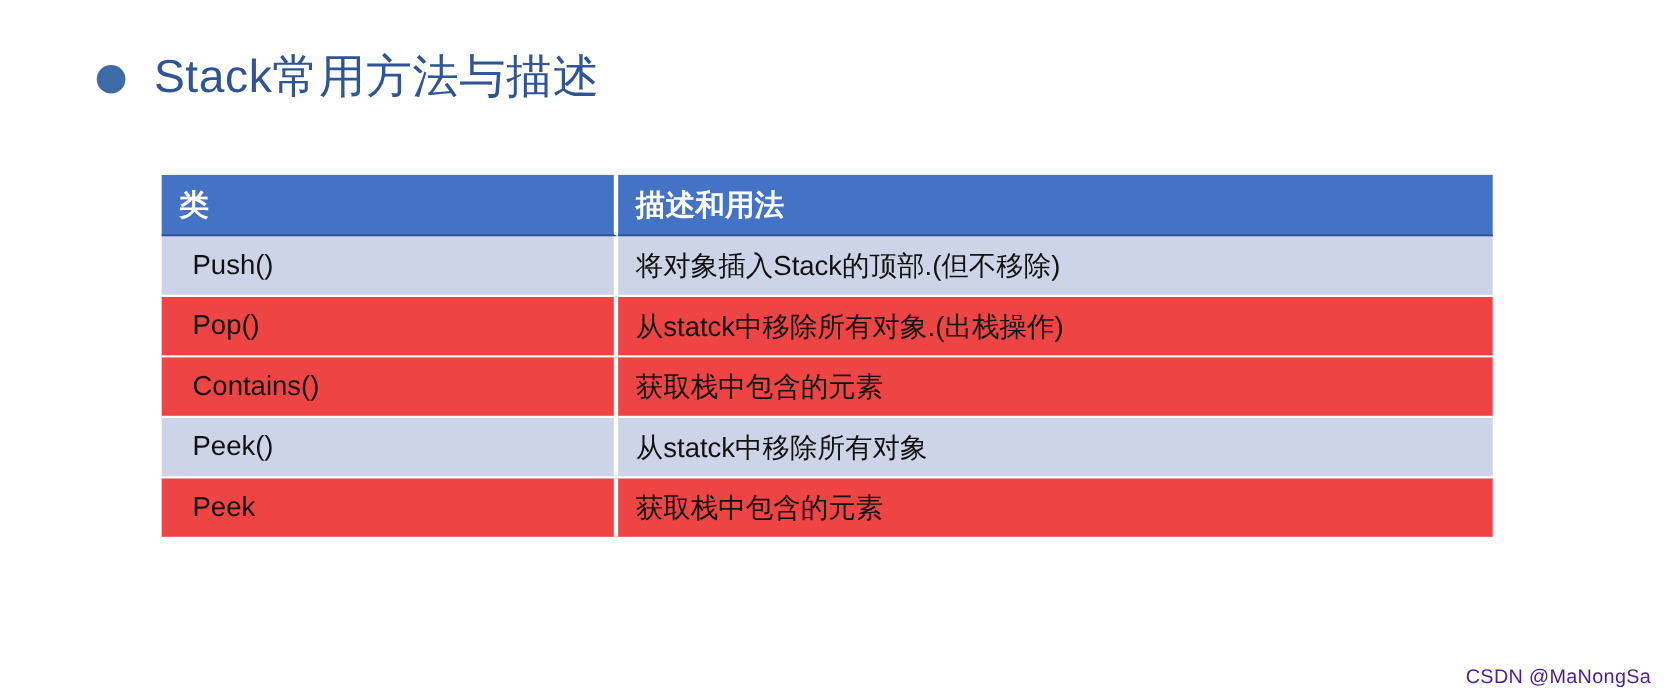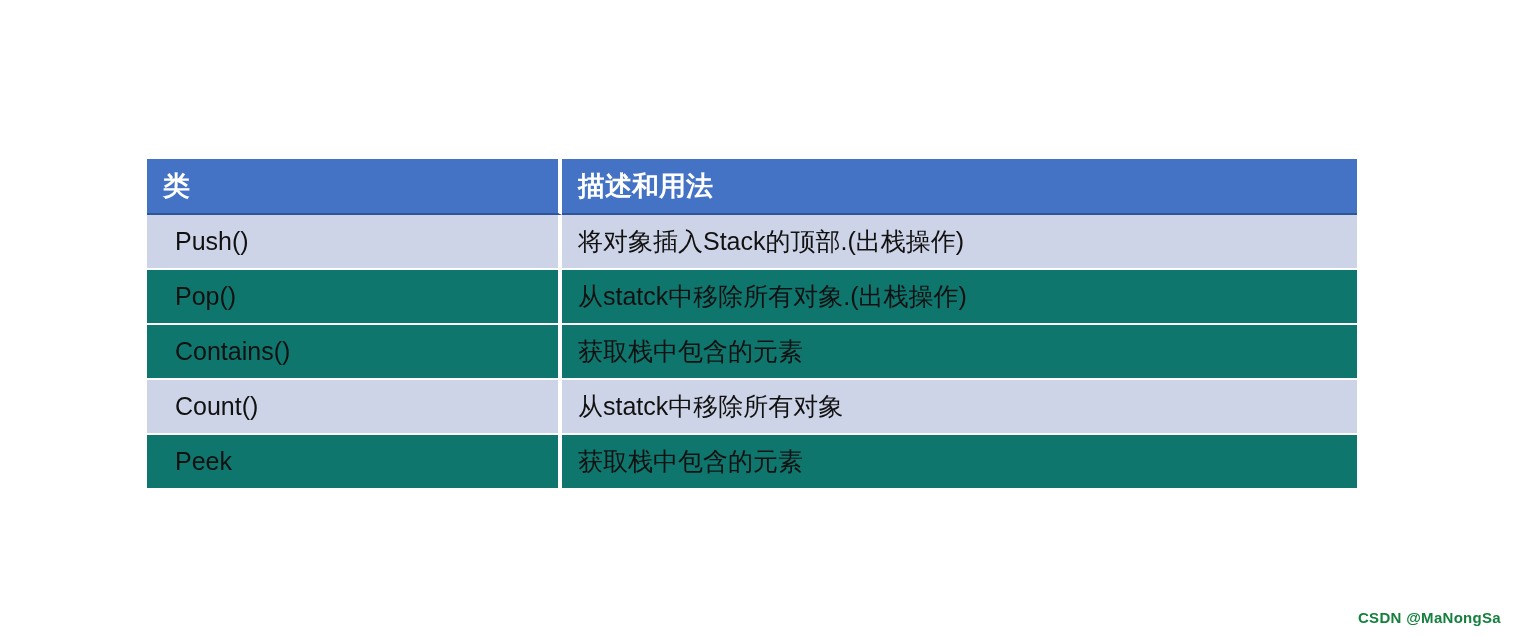--- a/index.html
+++ b/index.html
@@ -89,90 +89,93 @@
     border-bottom: 2px solid #ffffff;
   }
   tbody tr td.cell-class {
     border-right: 4px solid #ffffff;
     padding-left: 28px;
   }
   tbody tr.row-odd td {
     background: #ced4e7;
   }
   tbody tr.row-even td {
-    background: #0f766e;
+    background: #ef4444;
   }
   tbody tr:last-child td {
     border-bottom: none;
   }
 
   .cell-class-text,
   .cell-desc-text {
     display: block;
     white-space: nowrap;
   }
 
   
   .watermark {
     position: absolute;
     right: 16px;
     bottom: 10px;
-    font-size: 15px;
-    color: #15803d;
+    font-size: 18px;
+    color: #4c1d95;
     letter-spacing: 0.3px;
     white-space: nowrap;
-    font-weight: bold;
   }
 </style>
 </head>
 <body>
 
 <div class="slide">
 
+  <div class="title-row">
+    <span class="title-bullet"></span>
+    <span class="title-text">Stack常用方法与描述</span>
+  </div>
 
   <div class="table-wrap">
     <table class="mtable">
       <colgroup>
         <col class="c-class">
         <col class="c-desc">
       </colgroup>
       <thead>
         <tr>
           <th class="h-class">类</th>
           <th class="h-desc">描述和用法</th>
         </tr>
       </thead>
       <tbody>
         <tr class="row-odd">
           <td class="cell-class">
             <span class="cell-class-text">Push()</span>
           </td>
           <td class="cell-desc">
-            <span class="cell-desc-text">将对象插入Stack的顶部.(出栈操作)</span>
+            <span class="cell-desc-text">将对象插入Stack的顶部.(但不移除)</span>
           </td>
         </tr>
         <tr class="row-even">
           <td class="cell-class">
             <span class="cell-class-text">Pop()</span>
           </td>
           <td class="cell-desc">
             <span class="cell-desc-text">从statck中移除所有对象.(出栈操作)</span>
           </td>
         </tr>
         <tr class="row-even">
           <td class="cell-class">
             <span class="cell-class-text">Contains()</span>
           </td>
           <td class="cell-desc">
             <span class="cell-desc-text">获取栈中包含的元素</span>
           </td>
         </tr>
         <tr class="row-odd">
           <td class="cell-class">
-            <span class="cell-class-text">Count()</span>
+            <span class="cell-class-text">Peek()</span>
           </td>
           <td class="cell-desc">
             <span class="cell-desc-text">从statck中移除所有对象</span>
           </td>
         </tr>
         <tr class="row-even">
           <td class="cell-class">
             <span class="cell-class-text">Peek</span>
           </td>
           <td class="cell-desc">

